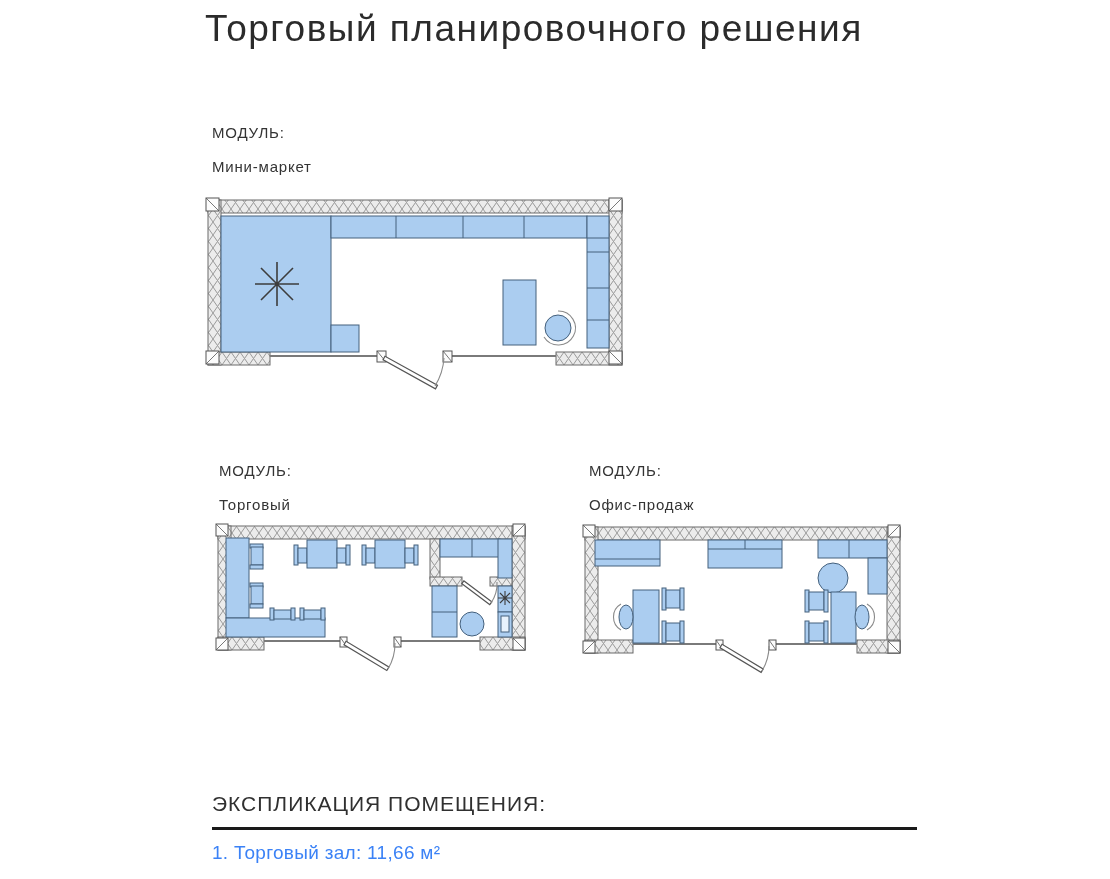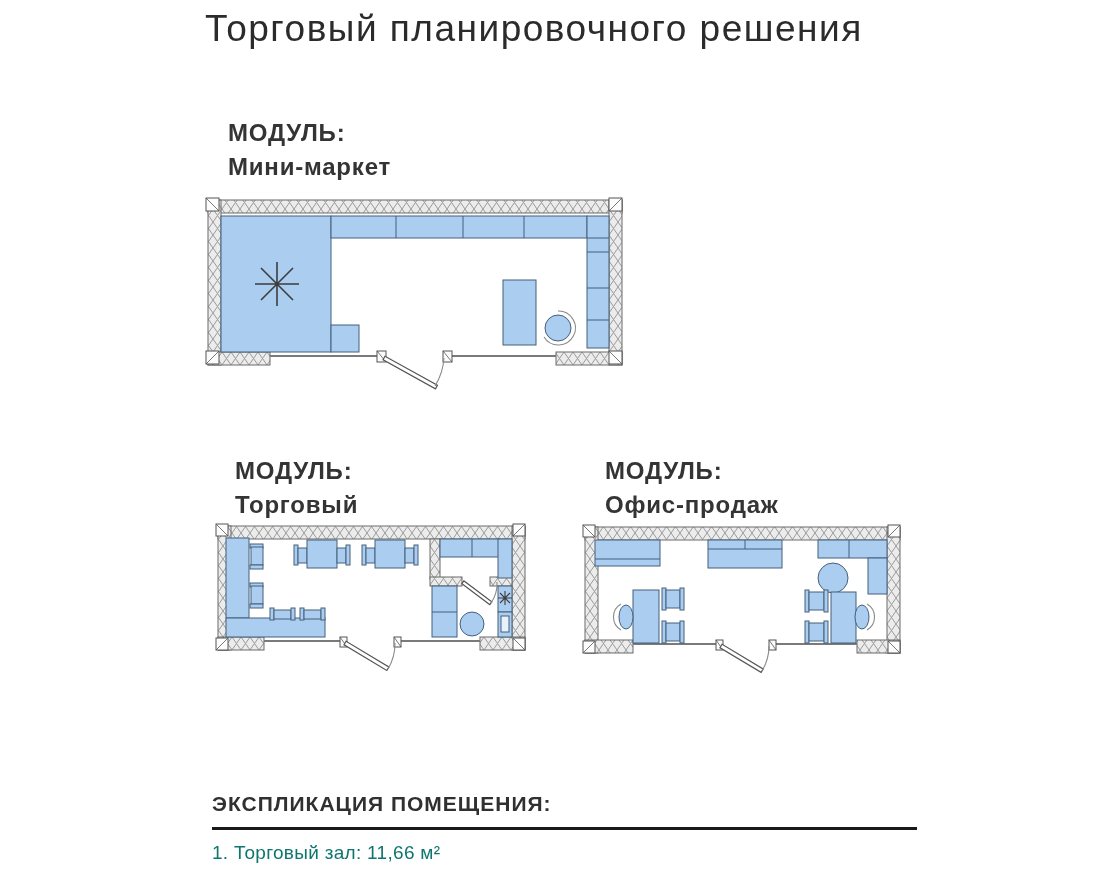--- a/index.html
+++ b/index.html
@@ -12,26 +12,26 @@
   *{margin:0;padding:0;box-sizing:border-box;}
   html,body{background:#ffffff;}
   body{
     width:1110px;height:879px;position:relative;overflow:hidden;
     font-family:"Liberation Sans","DejaVu Sans",sans-serif;color:var(--text);
   }
   .abs{position:absolute;}
   .page-title{
     left:205px;top:8px;font-size:37px;font-weight:500;letter-spacing:1.5px;color:var(--title);
   }
-  .module-label{font-size:24px;line-height:34px;letter-spacing:.8px;color:#343434;font-weight:700;margin-left:16px;}
+  .module-label{font-size:15px;line-height:34px;letter-spacing:.8px;color:#343434;font-weight:400;}
   .module-label .l1{display:block;}
   .module-label .l2{display:block;}
-  .expl-heading{left:212px;top:792px;font-size:21px;letter-spacing:1px;font-weight:700;color:#303030;}
+  .expl-heading{left:212px;top:792px;font-size:21px;letter-spacing:1px;font-weight:400;color:#303030;}
   .expl-rule{left:212px;top:827px;width:705px;height:3px;background:var(--line);}
-  .expl-item{left:212px;top:842px;font-size:19px;letter-spacing:.3px;color:#0f766e;}
+  .expl-item{left:212px;top:842px;font-size:19px;letter-spacing:.3px;color:#3b82f6;}
   
   .wall{stroke:#6a6a6a;stroke-width:1;}
   .furn{fill:var(--furniture-fill);stroke:var(--furniture-stroke);stroke-width:1;}
   .furn2{fill:#e8f2fc;stroke:var(--furniture-stroke);stroke-width:1;}
   .div{stroke:var(--furniture-stroke);stroke-width:1;fill:none;}
   .thin{stroke:#7a7a7a;stroke-width:1.8;fill:none;}
   .arc{stroke:#8a8a8a;stroke-width:1.1;fill:none;}
   .leaf{fill:#ffffff;stroke:#555555;stroke-width:1.2;}
   .post{fill:#fcfcfc;stroke:#555555;stroke-width:1;}
   .pline{stroke:#555;stroke-width:.8;fill:none;}

